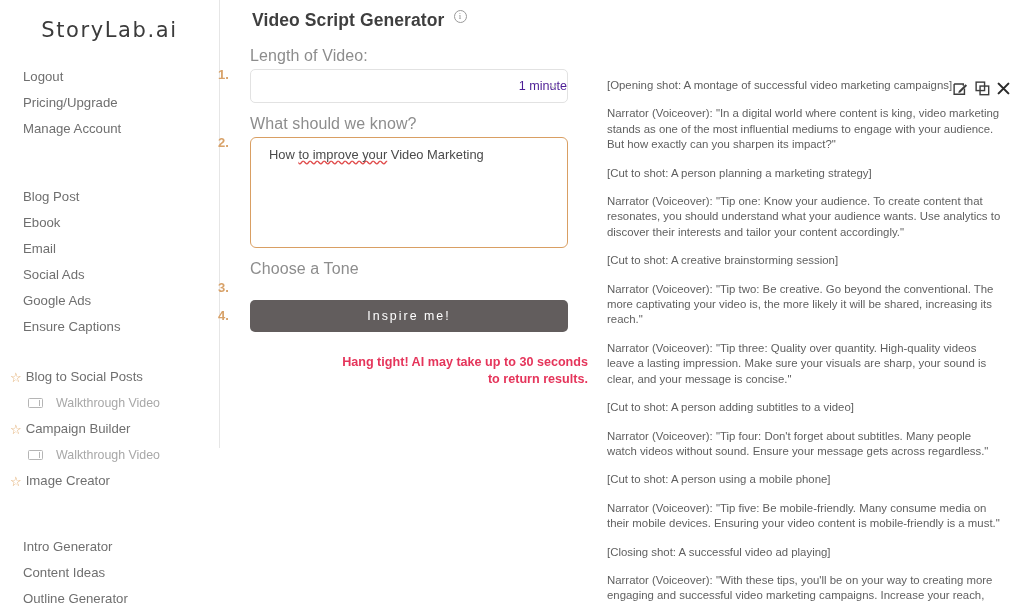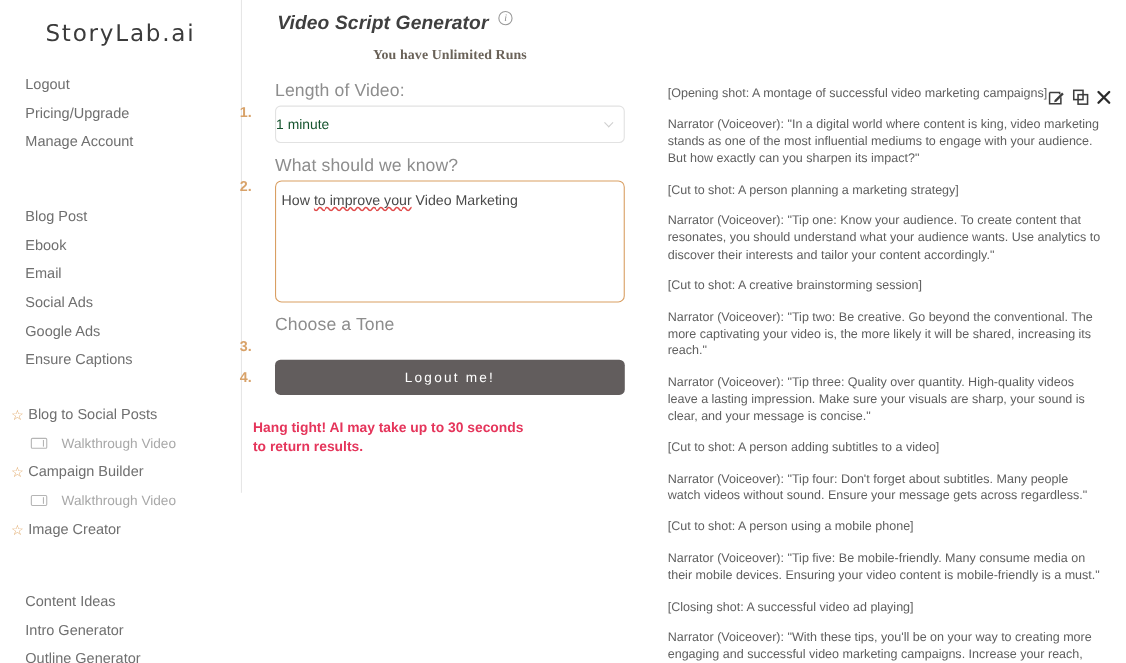--- a/index.html
+++ b/index.html
@@ -80,21 +80,20 @@
     width: 378px;
     flex: 0 0 378px;
     position: relative;
     padding-top: 6px;
   }
   .title-row {
     display: flex;
     align-items: center;
     padding-left: 32px;
     margin-top: 4px;
-    font-style: italic;
   }
   .page-title {
     font-size: 17.5px;
     font-weight: 700;
     color: #3f3f3f;
     letter-spacing: .1px;
   }
   .info-icon {
     width: 13px; height: 13px;
     border: 1.2px solid #9a9a9a;
@@ -138,40 +137,40 @@
     font-weight: 700;
     color: #d8a269;
   }
   .select-box {
     height: 34px;
     border: 1px solid #e2e2e2;
     border-radius: 5px;
     background: #fff;
     display: flex;
     align-items: center;
-    justify-content: flex-start;
+    justify-content: flex-end;
     font-size: 12.6px;
-    color: #14532d;
+    color: #4c1d95;
     position: relative;
     cursor: pointer;
   }
   .chevron {
     position: absolute;
     right: 12px;
     width: 6px; height: 6px;
     border-right: 1.2px solid #cfcfcf;
     border-bottom: 1.2px solid #cfcfcf;
     transform: rotate(45deg) translateY(-2px);
   }
   .textarea-box {
     height: 111px;
     border: 1.6px solid #d99f63;
     border-radius: 6px;
     background: #fff;
-    padding: 9px 5px;
+    padding: 9px 18px;
     font-size: 12.9px;
     color: #4a4a4a;
     cursor: text;
     overflow: hidden;
   }
   .squiggle {
     text-decoration: underline wavy #e04a4a;
     text-decoration-skip-ink: none;
   }
   .inspire-btn {
@@ -183,21 +182,21 @@
     letter-spacing: 2px;
     display: flex;
     align-items: center;
     justify-content: center;
     border: none;
     width: 100%;
     cursor: pointer;
     font-family: "Liberation Sans", sans-serif;
   }
   .hangtight {
-    text-align: left;
+    text-align: right;
     color: #e5355b;
     font-weight: 700;
     font-size: 12.6px;
     line-height: 17px;
     margin-top: 22px;
     padding: 0 10px;
   }
 
   
   .results {
@@ -277,40 +276,39 @@
         <span>Walkthrough Video</span>
       </div>
       <div class="nav-item fav">
         <span class="star-icon">☆</span>
         <span>Image Creator</span>
       </div>
     </nav>
 
     <nav class="nav-group g4">
       <div class="nav-item">
+        <span>Intro Generator</span>
+      </div>
+      <div class="nav-item">
         <span>Content Ideas</span>
-      </div>
-      <div class="nav-item">
-        <span>Intro Generator</span>
       </div>
       <div class="nav-item">
         <span>Outline Generator</span>
       </div>
 
     </nav>
   </aside>
 
   <section class="center">
 
     <div class="title-row">
       <span class="page-title">Video Script Generator</span>
       <span class="info-icon"></span>
     </div>
 
-    <div class="runs">You have Unlimited Runs</div>
 
     <div class="field" style="margin-top:16px;">
       <div class="step-num" style="top:20px;">1.</div>
       <div class="field-label">Length of Video:</div>
       <div class="select-box">
         <span>1 minute</span>
         <span class="chevron"></span>
       </div>
     </div>
 
@@ -320,21 +318,21 @@
       <div class="textarea-box"><span>How </span><span class="squiggle">to improve your</span><span> Video Marketing</span></div>
     </div>
 
     <div class="field" style="margin-top:12px;">
       <div class="step-num" style="top:20px;">3.</div>
       <div class="field-label">Choose a Tone</div>
     </div>
 
     <div class="field" style="margin-top:22px;">
       <div class="step-num" style="top:8px;">4.</div>
-      <button class="inspire-btn">Logout me!</button>
+      <button class="inspire-btn">Inspire me!</button>
     </div>
 
     <div class="hangtight">
       <div>Hang tight! AI may take up to 30 seconds</div>
       <div>to return results.</div>
     </div>
   </section>
 
   <section class="results">
 

